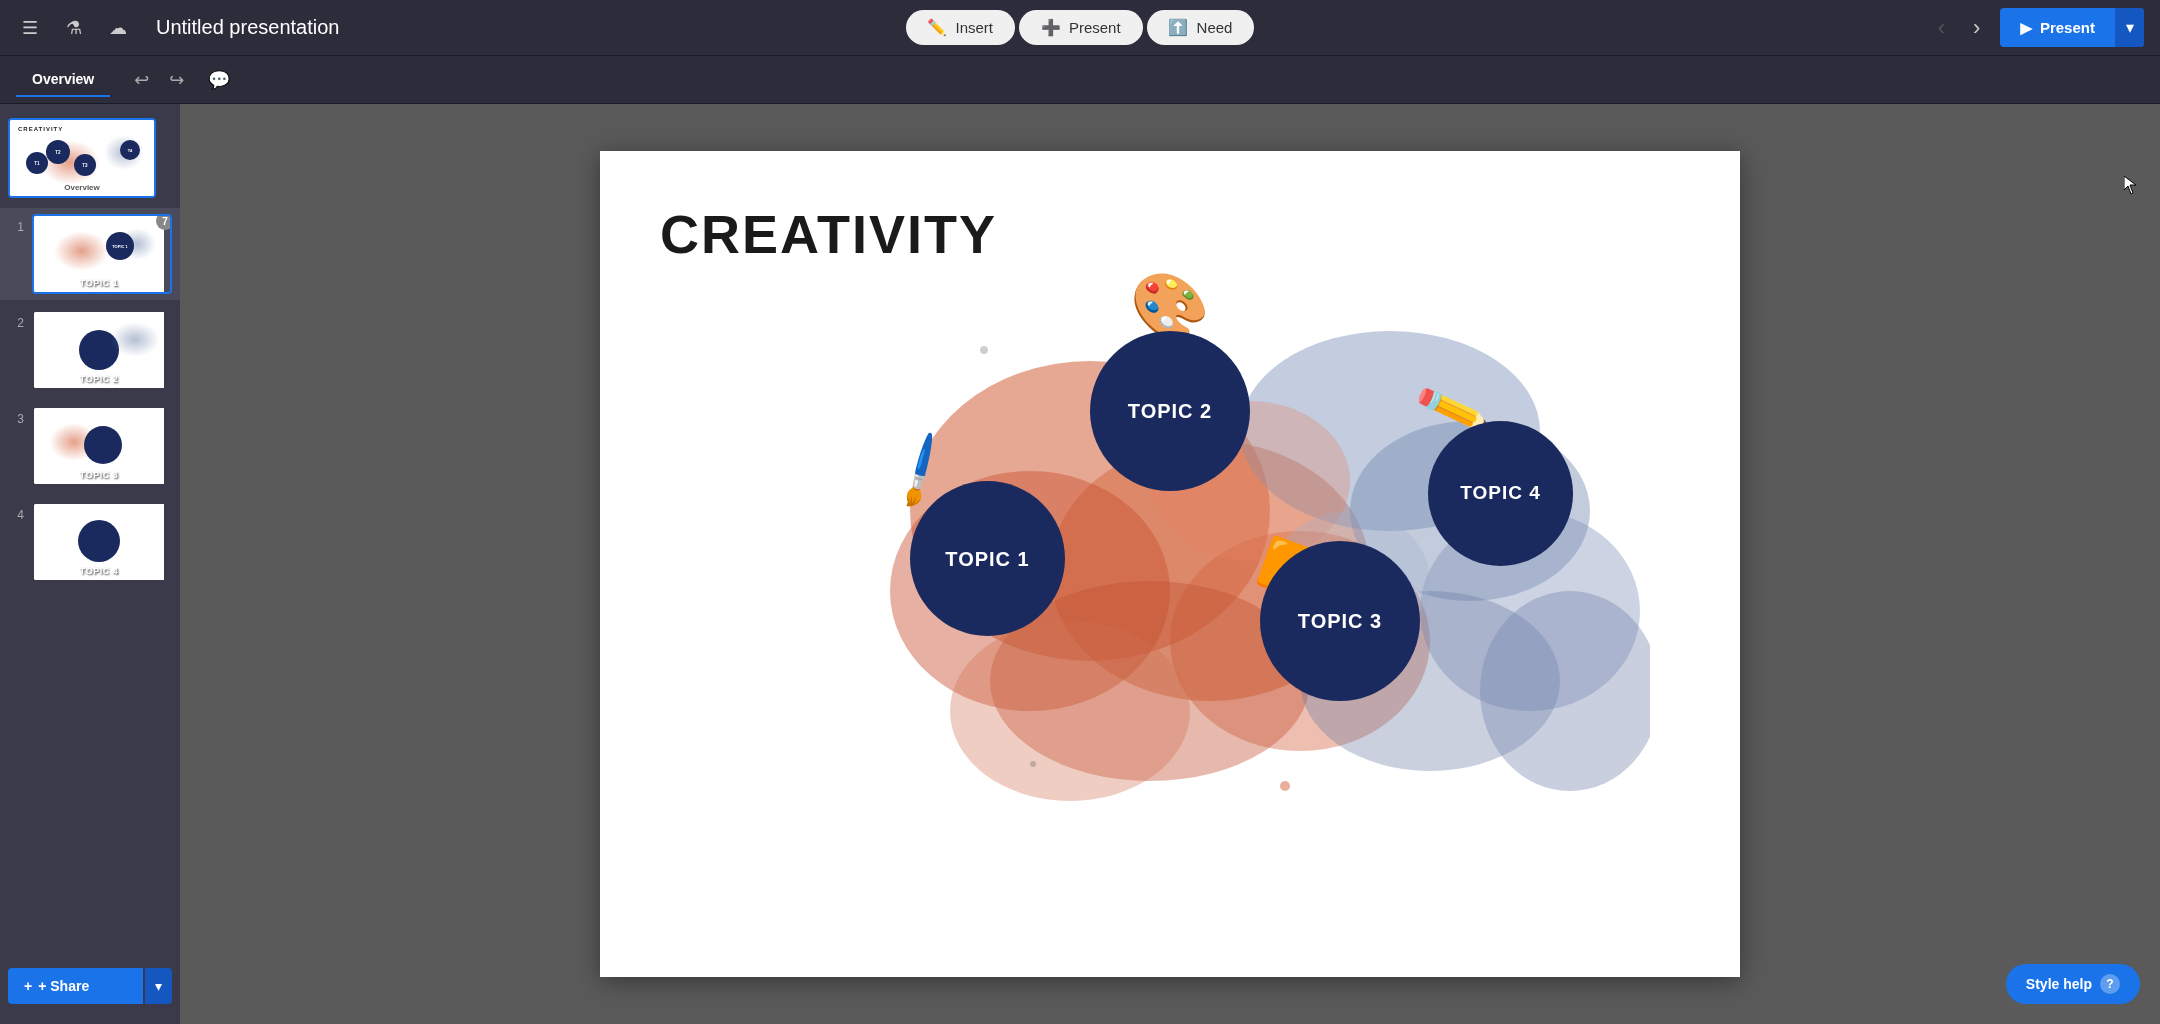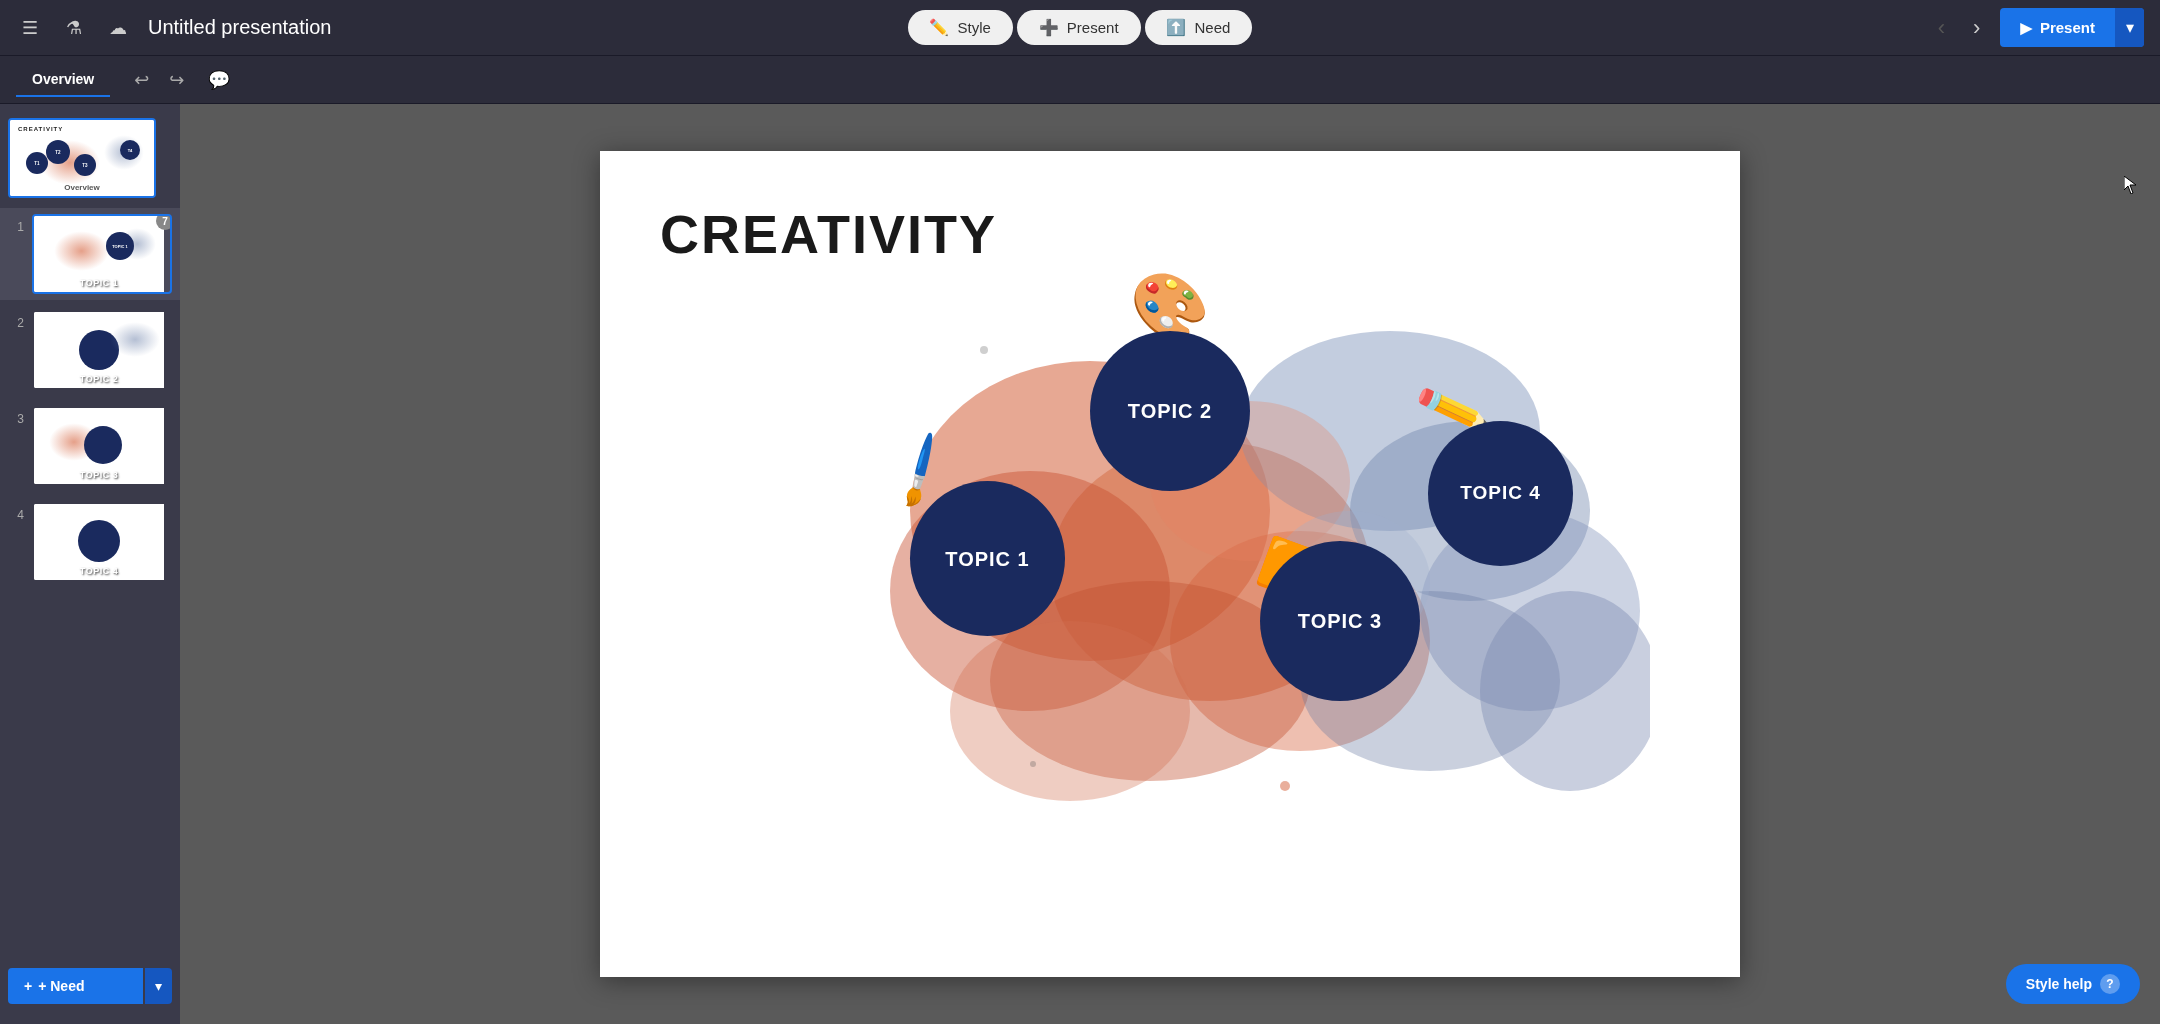--- a/index.html
+++ b/index.html
@@ -9,21 +9,21 @@
     #topbar {
       display: flex; align-items: center;
       background: #2c2c3a; height: 56px; padding: 0 16px;
       border-bottom: 1px solid #1a1a28;
     }
     #topbar-left { display: flex; align-items: center; gap: 16px; flex: 1; }
     #topbar-center { display: flex; align-items: center; gap: 0; }
     #topbar-right { display: flex; align-items: center; gap: 12px; flex: 1; justify-content: flex-end; }
 
     .top-icon { width: 28px; height: 28px; display: flex; align-items: center; justify-content: center; cursor: pointer; color: #ccc; font-size: 18px; }
-    .app-title { color: #ffffff; font-size: 20px; font-weight: 400; }
+    .app-title { color: #ffffff; font-size: 20px; font-weight: 400; margin-left: 8px; }
 
     .nav-btn {
       display: flex; align-items: center; gap: 8px;
       background: #f0f0f0; border: none; border-radius: 24px;
       padding: 8px 22px; font-size: 15px; cursor: pointer; color: #333; font-weight: 500;
     }
     .nav-btn + .nav-btn { margin-left: 4px; }
 
     .nav-btn-icon { font-size: 16px; }
 
@@ -190,21 +190,21 @@
     <div class="top-icon">
       <span>☰</span>
     </div>
     <div class="top-icon">⚗</div>
     <div class="top-icon">☁</div>
     <span class="app-title">Untitled presentation</span>
   </div>
   <div id="topbar-center">
     <button class="nav-btn">
       <span class="nav-btn-icon">✏️</span>
-      <span>Style</span>
+      <span>Insert</span>
     </button>
     <button class="nav-btn">
       <span class="nav-btn-icon">➕</span>
       <span>Present</span>
     </button>
     <button class="nav-btn">
       <span class="nav-btn-icon">⬆️</span>
       <span>Need</span>
     </button>
   </div>
@@ -301,21 +301,21 @@
             <div style="position:absolute;width:42px;height:42px;border-radius:50%;background:#1a2a5e;top:16px;left:44px;"></div>
           </div>
           <div class="thumb-label">TOPIC 4</div>
         </div>
       </div>
     </div>
 
     <div id="add-topic-bar">
       <button class="add-topic-btn">
         <span>+</span>
-        <span>+ Need</span>
+        <span>+ Share</span>
       </button>
       <button class="add-topic-dropdown">▾</button>
     </div>
   </div>
 
   <div id="canvas-area">
     <div id="slide-canvas">
 
       <div class="creativity-title">CREATIVITY</div>
 

